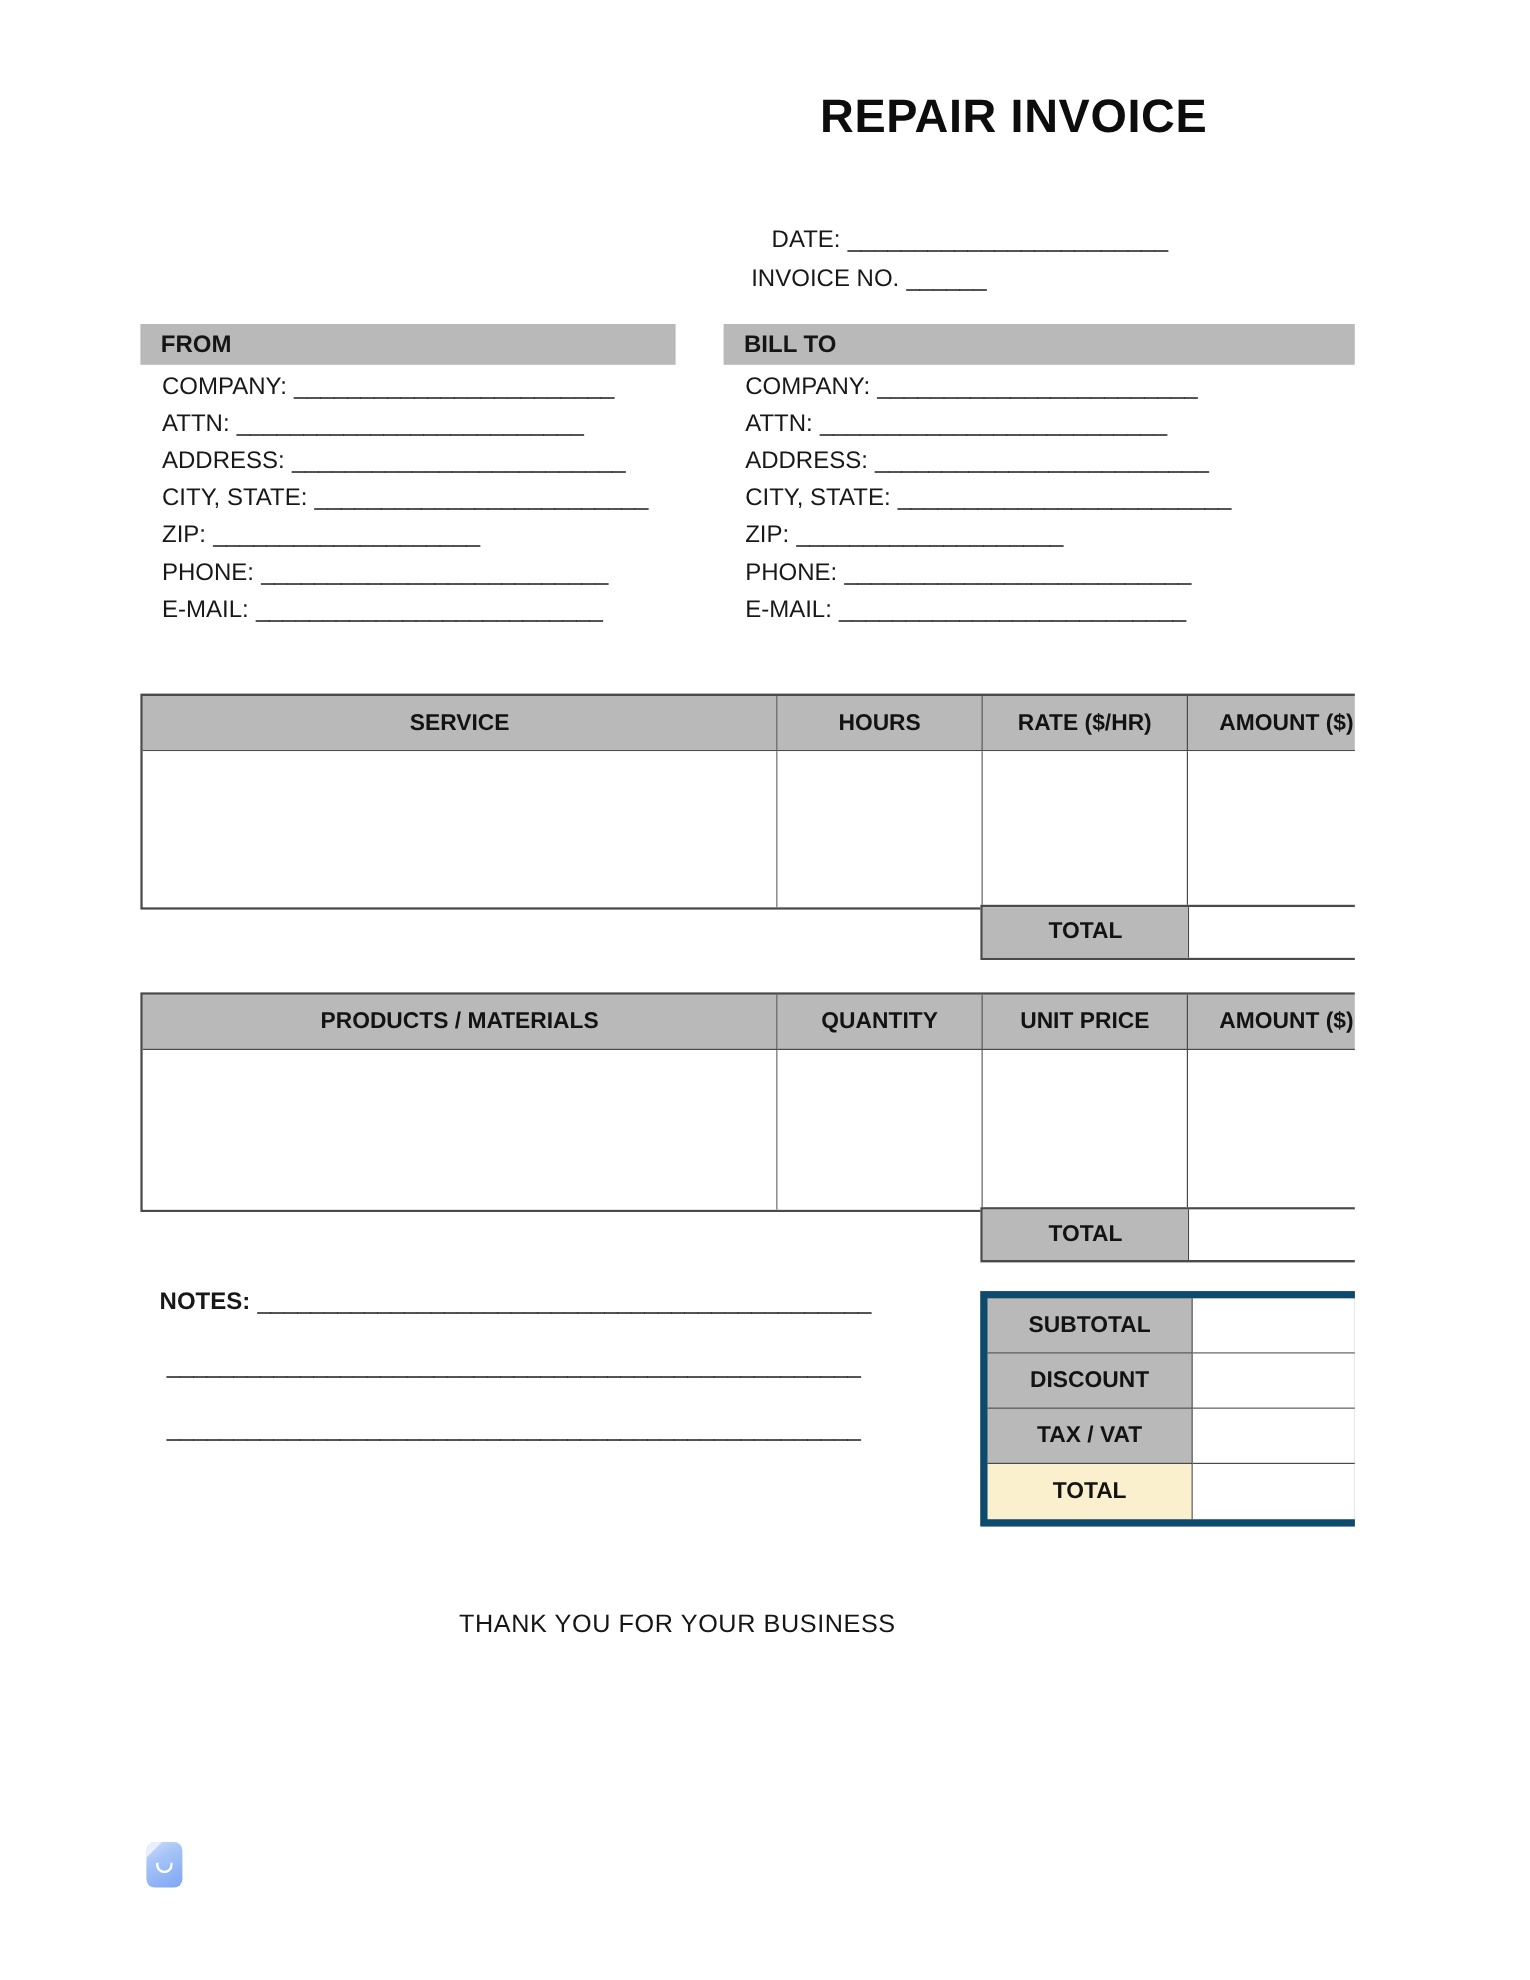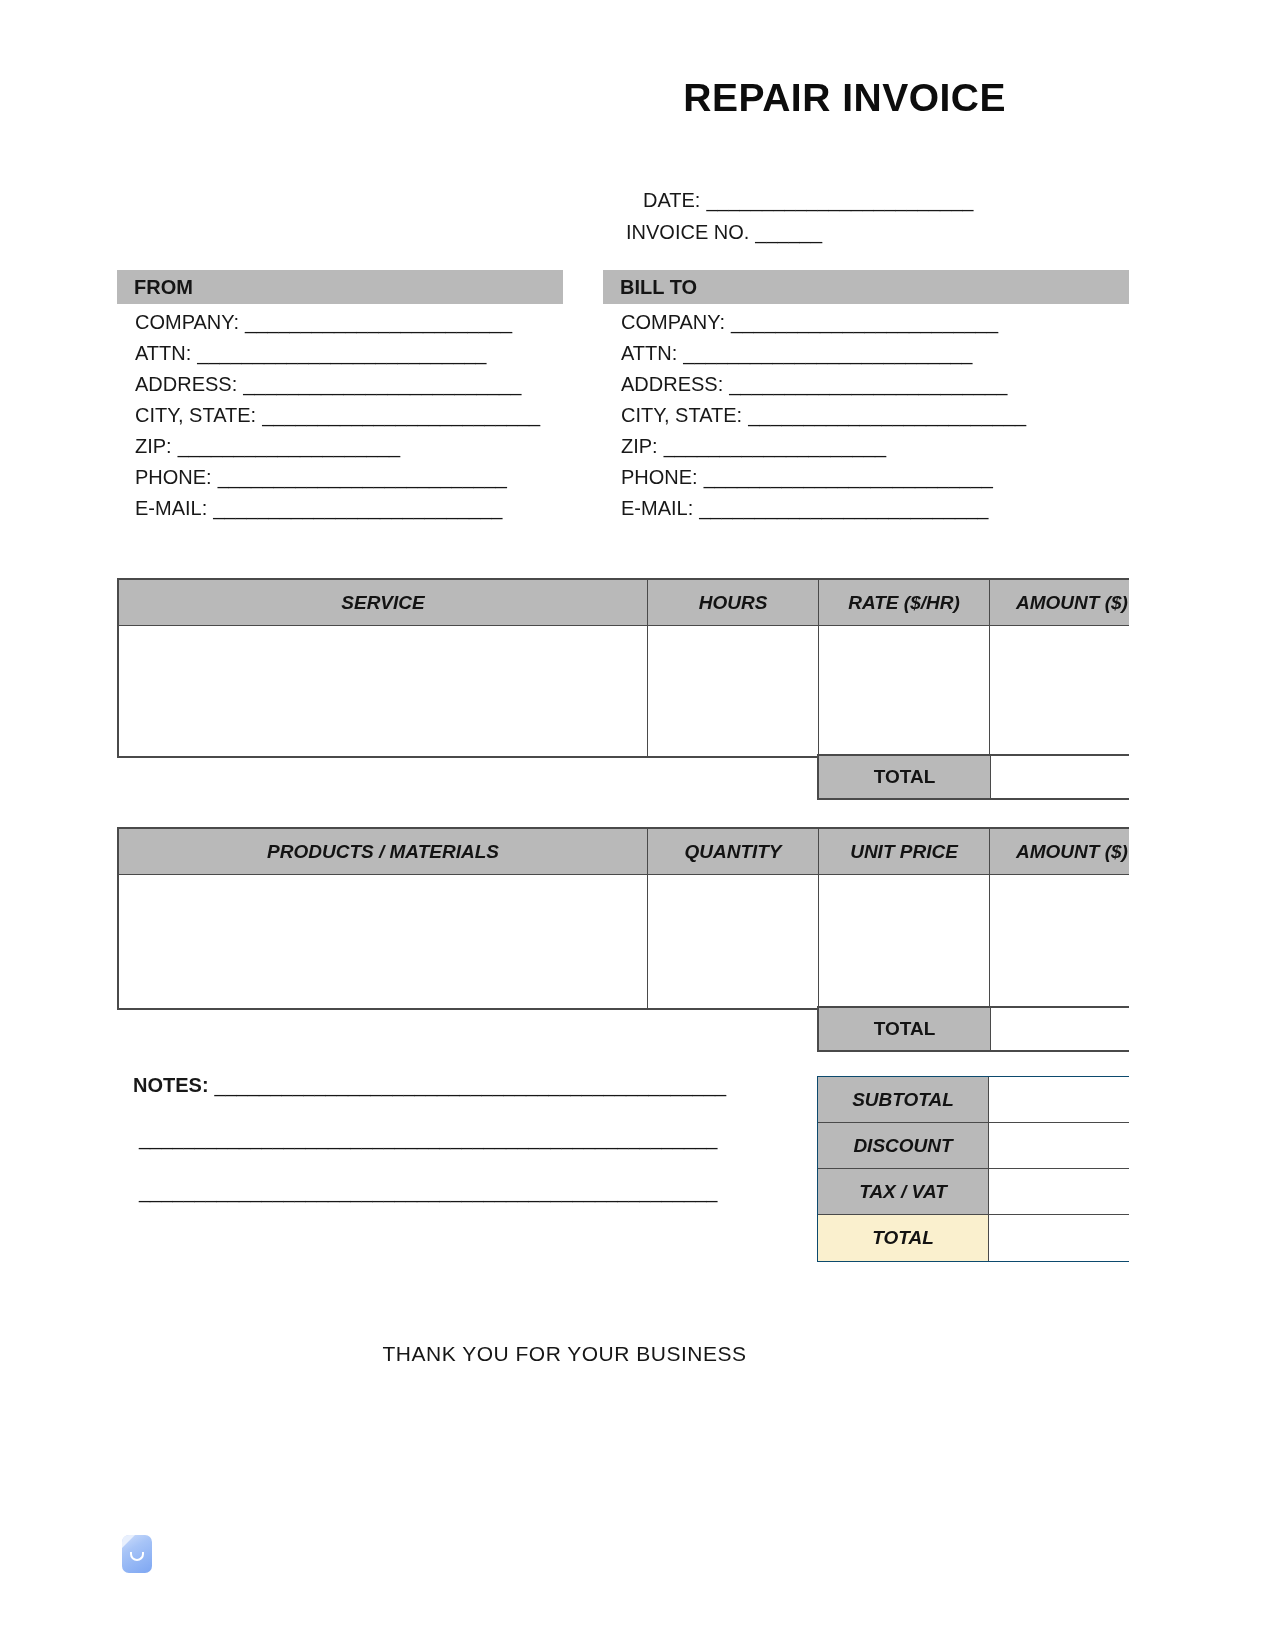--- a/index.html
+++ b/index.html
@@ -31,21 +31,21 @@
   .fields-from{left:135px;top:307px;}
   .fields-billto{left:621px;top:307px;}
   
   .itable{
     position:absolute;left:117px;display:grid;
     grid-template-columns:529px 171px 171px 164px;
     border:2px solid #4a4a4a;background:#fff;
   }
   .itable-service{top:578px;grid-template-rows:46px 130px;}
   .itable-products{top:827px;grid-template-rows:46px 133px;}
-  .itable > div{border-right:1px solid #4a4a4a;border-bottom:1px solid #4a4a4a;font-style:italic;}
+  .itable > div{border-right:1px solid #4a4a4a;border-bottom:1px solid #4a4a4a;}
   .itable > div:nth-child(4n){border-right:none;}
   .itable > div:nth-child(n+5){border-bottom:none;}
   .th{
     background:#b9b9b9;display:flex;align-items:center;justify-content:center;
     font-size:19px;font-weight:bold;color:#131313;text-align:center;
   }
   .td{background:#fff;}
   
   .total-strip{
     position:absolute;left:817px;display:flex;height:46px;
@@ -61,21 +61,21 @@
   .t-value{width:160px;background:#fff;}
   
   .notes{position:absolute;left:133px;top:1072px;font-size:20px;color:#181818;}
   .notes-row{margin-bottom:26px;line-height:27px;white-space:nowrap;}
   .notes-row .notes-label{font-weight:bold;margin-top:36px;}
   .notes-row .line{margin-left:6px;}
   
   .summary{
     position:absolute;left:817px;top:1076px;display:grid;
     grid-template-columns:171px 164px;grid-auto-rows:46px;
-    border:1px solid #0c4a6e;background:#737373;font-style:italic;
+    border:6px solid #0c4a6e;background:#737373;
   }
   .summary > div{border-right:1px solid #4a4a4a;border-bottom:1px solid #4a4a4a;}
   .summary > div:nth-child(2n){border-right:none;}
   .summary > div:nth-child(n+7){border-bottom:none;}
   .s-label{
     background:#b9b9b9;display:flex;align-items:center;justify-content:center;
     font-size:19px;font-weight:bold;color:#131313;
   }
   .s-label.highlight{background:#faf0ce;}
   .s-value{background:#fff;}

